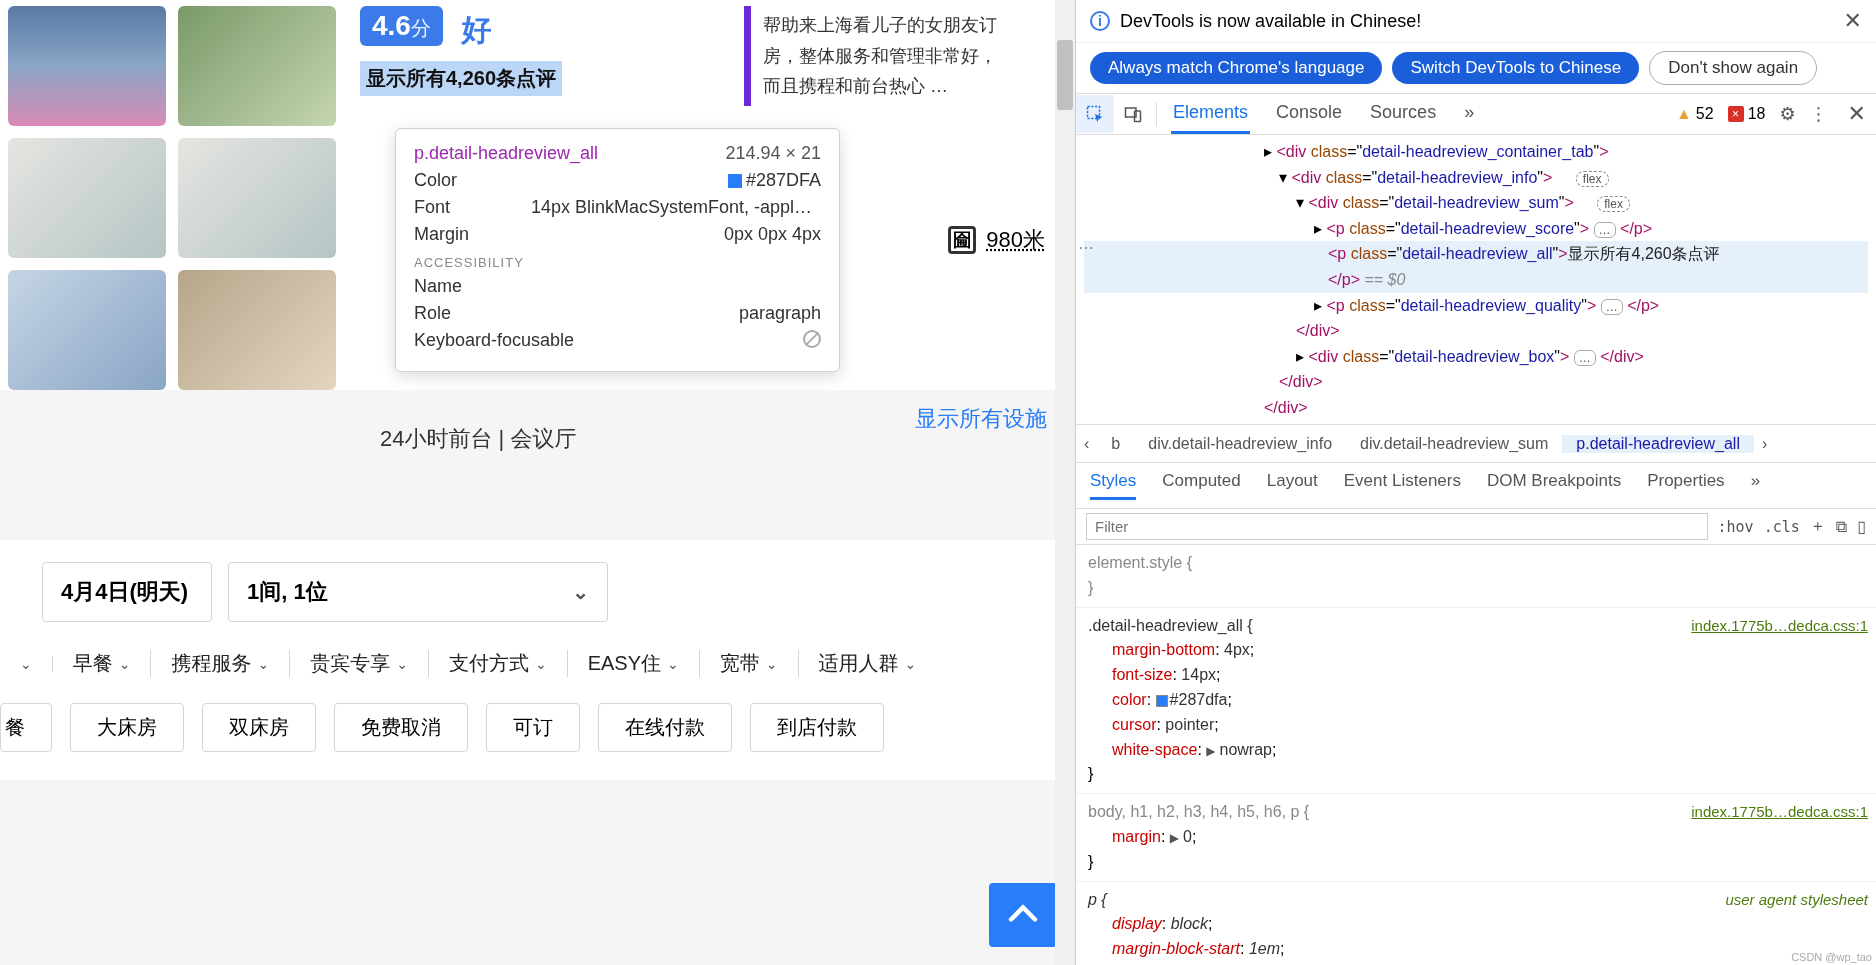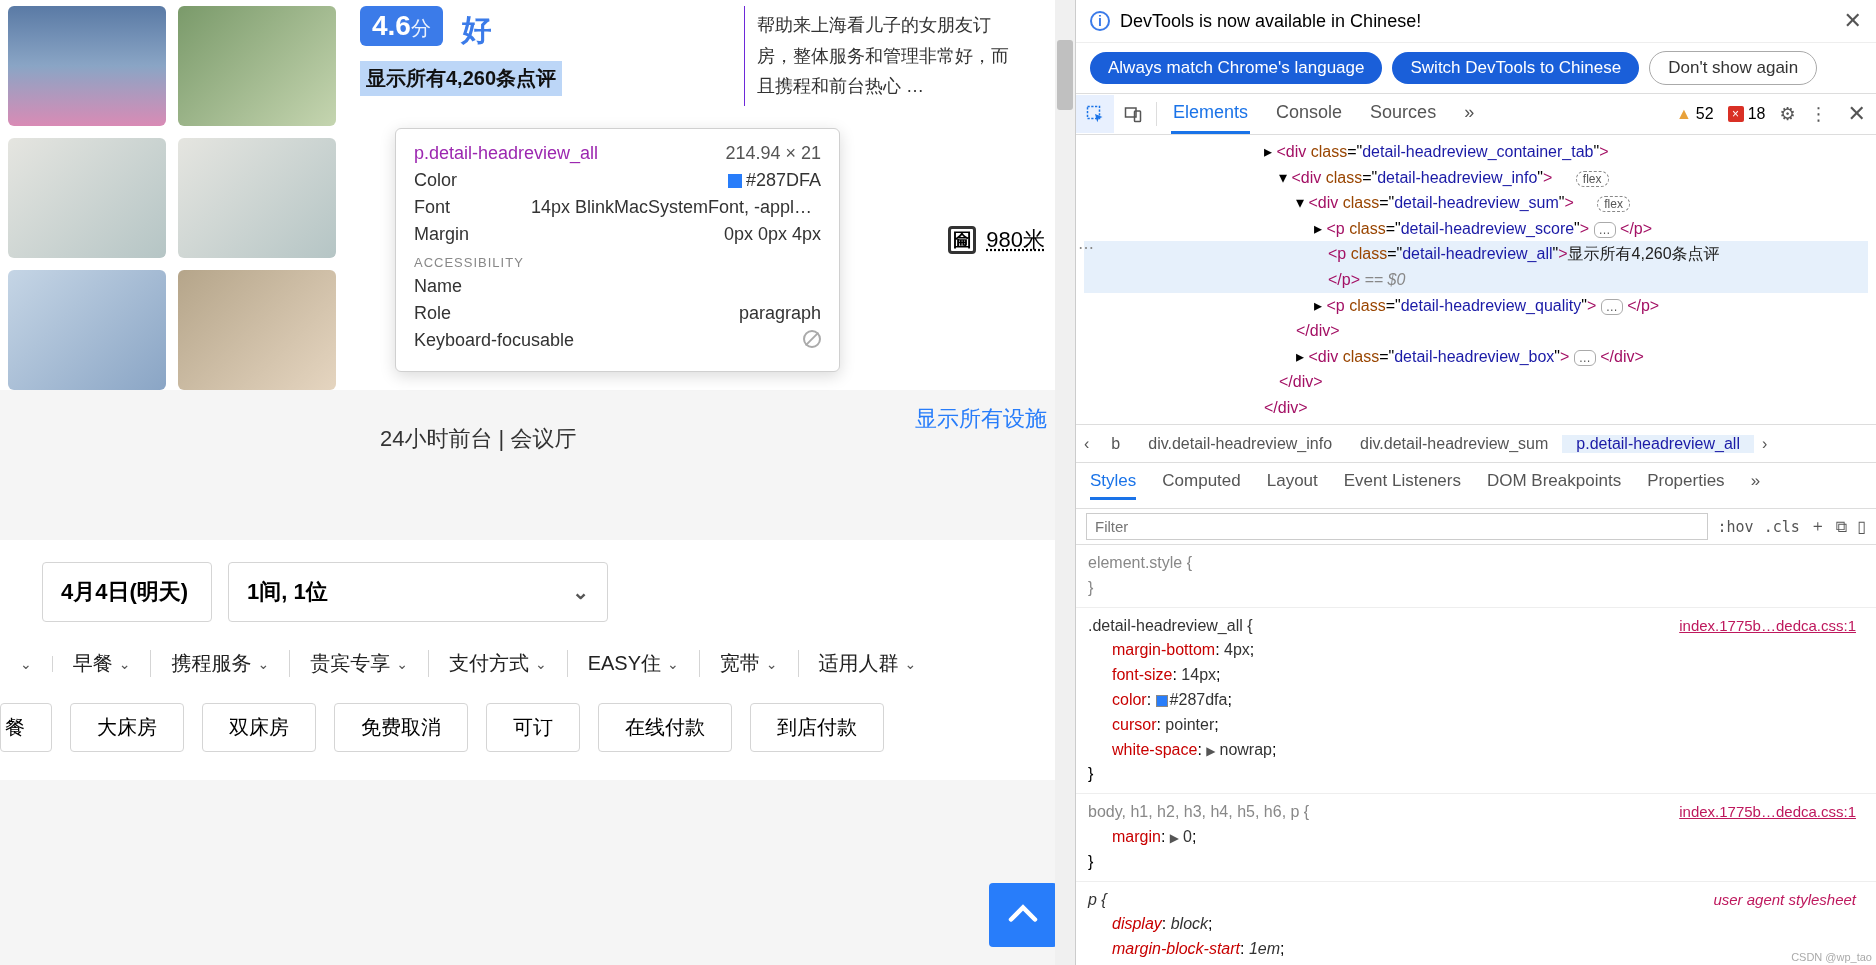--- a/index.html
+++ b/index.html
@@ -12,21 +12,21 @@
   .photo.city { background: linear-gradient(to bottom,#5a7aa5 0%,#8aa5c5 50%,#d98bb5 100%); }
   .photo.garden { background: linear-gradient(135deg,#7a9a6a,#c5d5b0); }
   .photo.room { background: linear-gradient(135deg,#e5e5e0,#b5c5c5); }
   .photo.restaurant { background: linear-gradient(135deg,#b5a58a,#e5d5c0); }
   .photo.interior { background: linear-gradient(135deg,#c5d5e5,#8aa5c5); }
   .info-area { margin-left: 24px; position: relative; }
   .score-badge { display: inline-flex; align-items: baseline; background: #3b7be9; color: #fff; border-radius: 6px; padding: 4px 12px; font-size: 28px; font-weight: 700; }
   .score-badge .fen { font-size: 20px; font-weight: 400; opacity: .9; }
   .rating-txt { display: inline-block; color: #3b7be9; font-size: 30px; font-weight: 700; margin-left: 14px; vertical-align: middle; }
   .all-reviews { margin-top: 10px; background: #bcd6f7; color: #111; font-size: 20px; font-weight: 700; padding: 4px 6px; display: inline-block; }
-  .review-box { position: absolute; top: 0; right: -460px; width: 278px; border-left: 1px solid #6d28d9; padding: 4px 12px; font-size: 18px; color: #333; line-height: 1.7; }
+  .review-box { position: absolute; top: 0; right: -460px; width: 278px; border-left: 7px solid #6d28d9; padding: 4px 12px; font-size: 18px; color: #333; line-height: 1.7; }
   .inspect-tooltip { position: absolute; left: 395px; top: 128px; width: 445px; background: #fff; border: 1px solid #d0d0d0; border-radius: 6px; box-shadow: 0 4px 16px rgba(0,0,0,.15); padding: 14px 18px; z-index: 50; font-size: 18px; color: #333; }
   .tt-row { display: flex; justify-content: space-between; margin-bottom: 6px; }
   .tt-selector { color: #9c27b0; font-weight: 500; }
   .tt-dims { color: #555; }
   .tt-swatch { display: inline-block; width: 14px; height: 14px; background: #287DFA; vertical-align: middle; margin-right: 4px; }
   .tt-section { color: #888; font-size: 13px; letter-spacing: 1px; margin-top: 10px; margin-bottom: 6px; }
   .tt-noicon { display: inline-block; width: 18px; height: 18px; border: 2px solid #aaa; border-radius: 50%; position: relative; }
   .tt-noicon::after { content: ""; position: absolute; width: 2px; height: 18px; background: #aaa; transform: rotate(45deg); left: 6px; top: -2px; }
   .distance-row { position: absolute; right: 30px; top: 225px; font-size: 22px; display: flex; align-items: center; gap: 10px; }
   .metro-icon { width: 28px; height: 28px; border: 3px solid #333; border-radius: 4px; display: flex; align-items: center; justify-content: center; font-size: 18px; font-weight: 700; }
@@ -88,21 +88,21 @@
   .styles-tabs { display: flex; gap: 26px; padding: 8px 14px; border-bottom: 1px solid #ddd; font-size: 17px; }
   .styles-tab { color: #555; }
   .styles-tab.active { color: #1a73e8; border-bottom: 3px solid #1a73e8; padding-bottom: 6px; font-weight: 500; }
   .styles-filter { display: flex; align-items: center; gap: 10px; padding: 4px 10px; border-bottom: 1px solid #ddd; }
   .styles-filter input { flex: 1; border: 1px solid #ccc; padding: 4px 8px; font-size: 15px; }
   .hov, .cls { font-family: monospace; font-size: 15px; color: #555; }
   .sf-icon { color: #555; font-size: 16px; }
   .styles-body { flex: 1; overflow: auto; font-family: Consolas, Menlo, monospace; font-size: 16px; line-height: 1.55; }
   .rule-block { border-bottom: 1px solid #eee; padding: 6px 12px; position: relative; }
   .rule-selector { color: #333; }
-  .rule-src { position: absolute; right: 20px; top: 6px; color: #be185d; text-decoration: underline; font-size: 15px; }
+  .rule-src { position: absolute; right: 8px; top: 6px; color: #4d7c0f; text-decoration: underline; font-size: 15px; }
   .rule-src.ua { font-style: italic; text-decoration: none; }
   .prop { padding-left: 24px; }
   .prop .k { color: #c80000; }
   .prop .v { color: #333; }
   .prop .tri { color: #555; font-size: 12px; margin-right: 4px; }
   .color-chip { display: inline-block; width: 12px; height: 12px; background: #287dfa; border: 1px solid #888; vertical-align: middle; margin-right: 2px; }
   .italic-rule .rule-selector, .italic-rule .prop .k, .italic-rule .prop .v { font-style: italic; }
   .watermark { position: absolute; right: 4px; bottom: 2px; font-size: 11px; color: #aaa; }
   .vsep { width: 1px; height: 24px; background: #ddd; margin: 0 4px; }
 </style>

